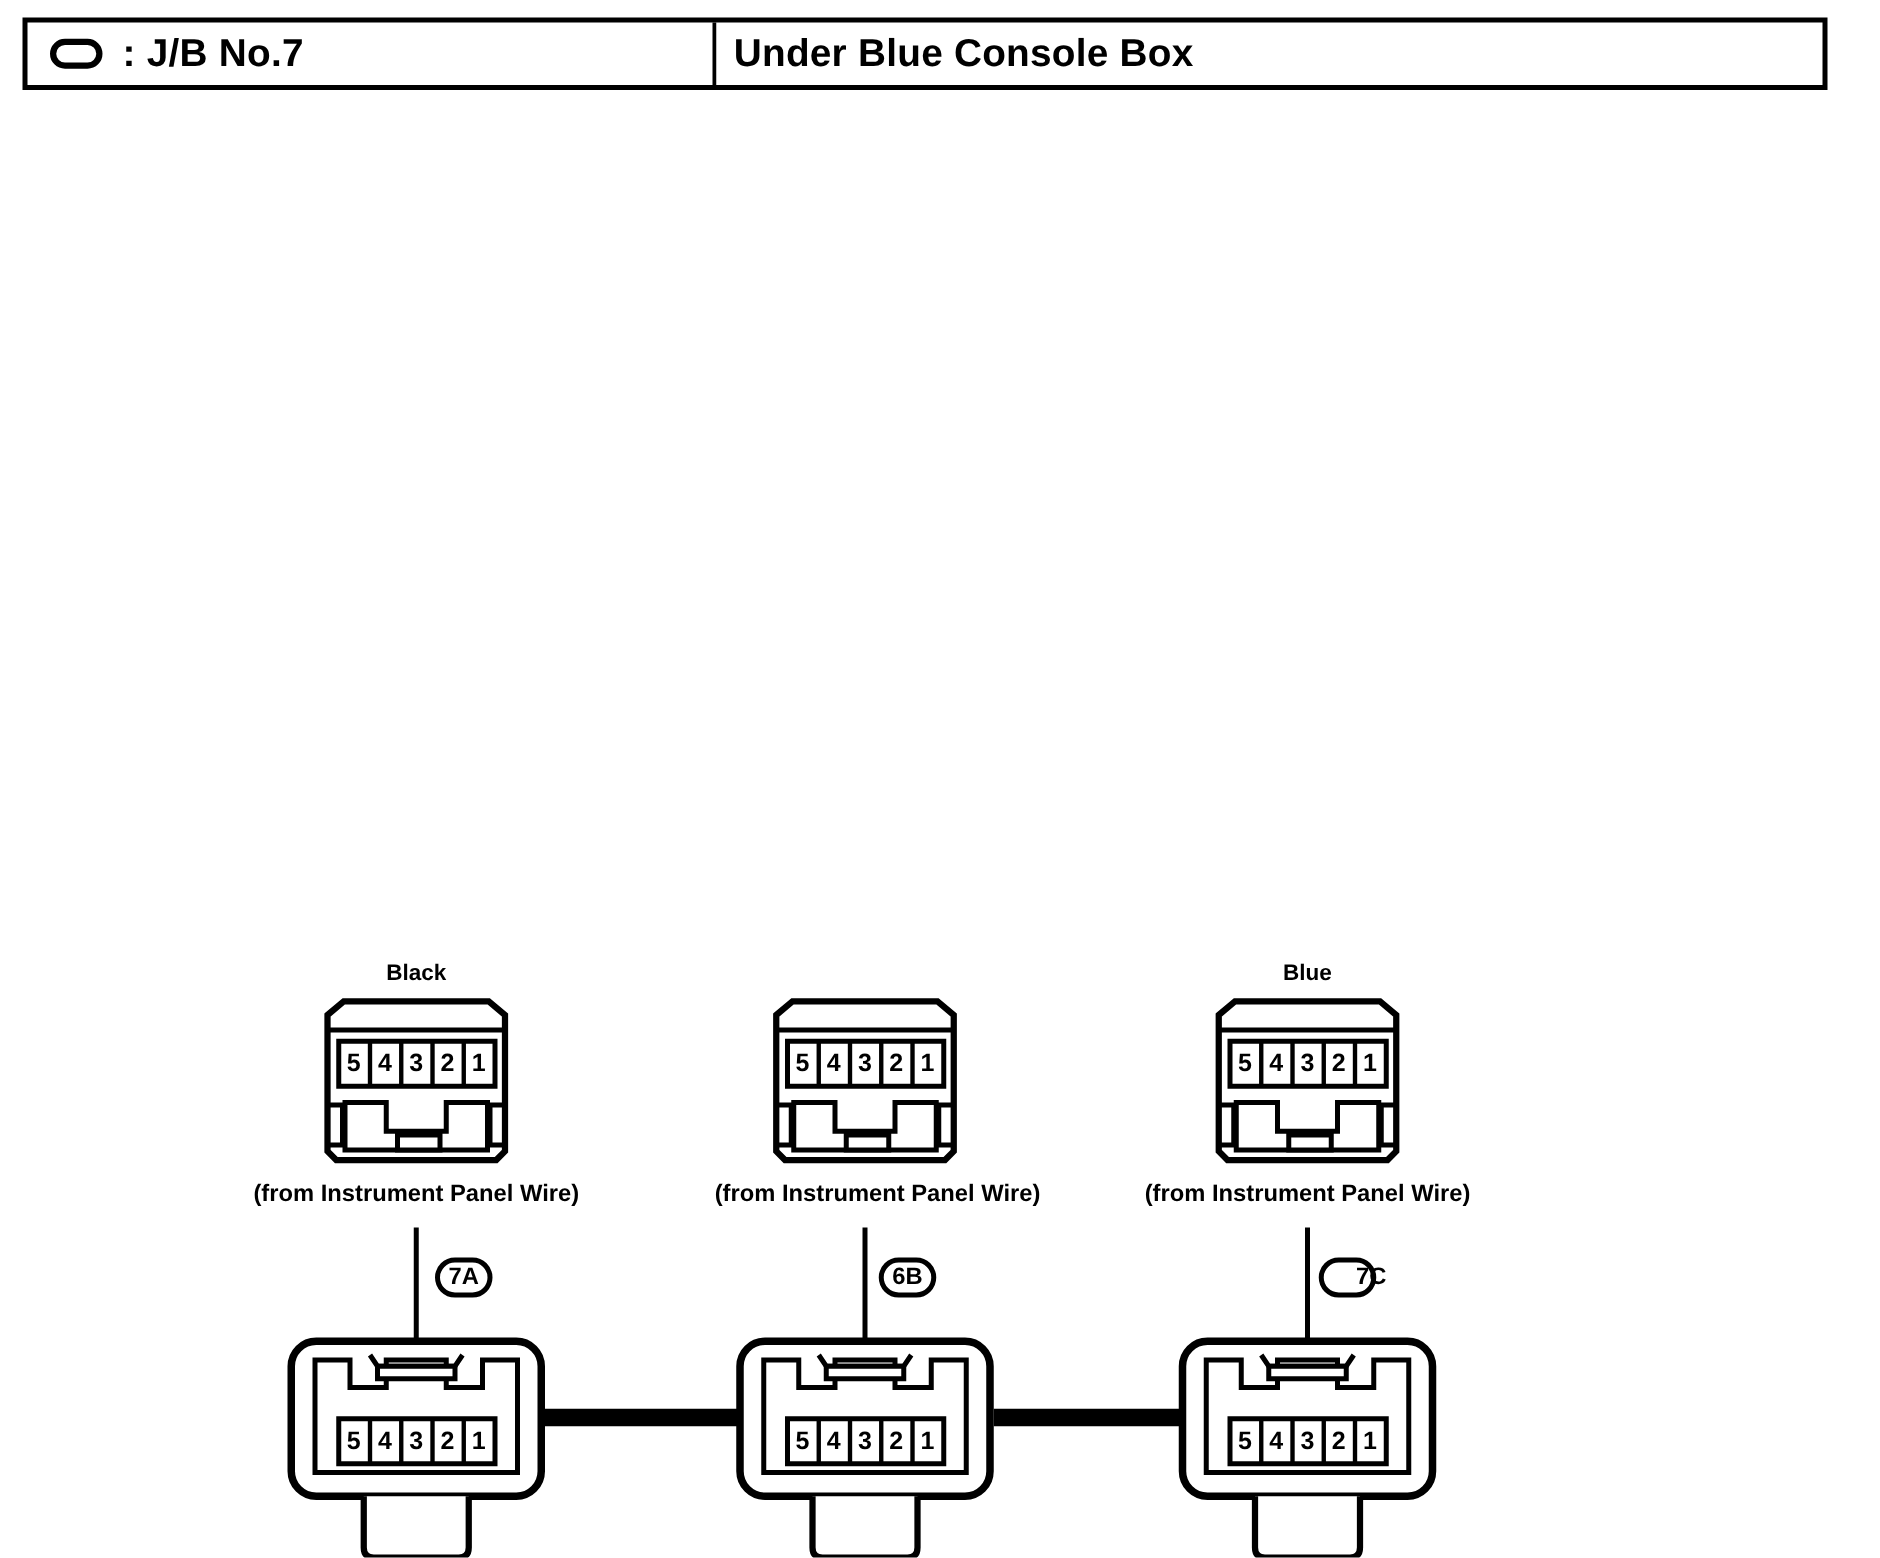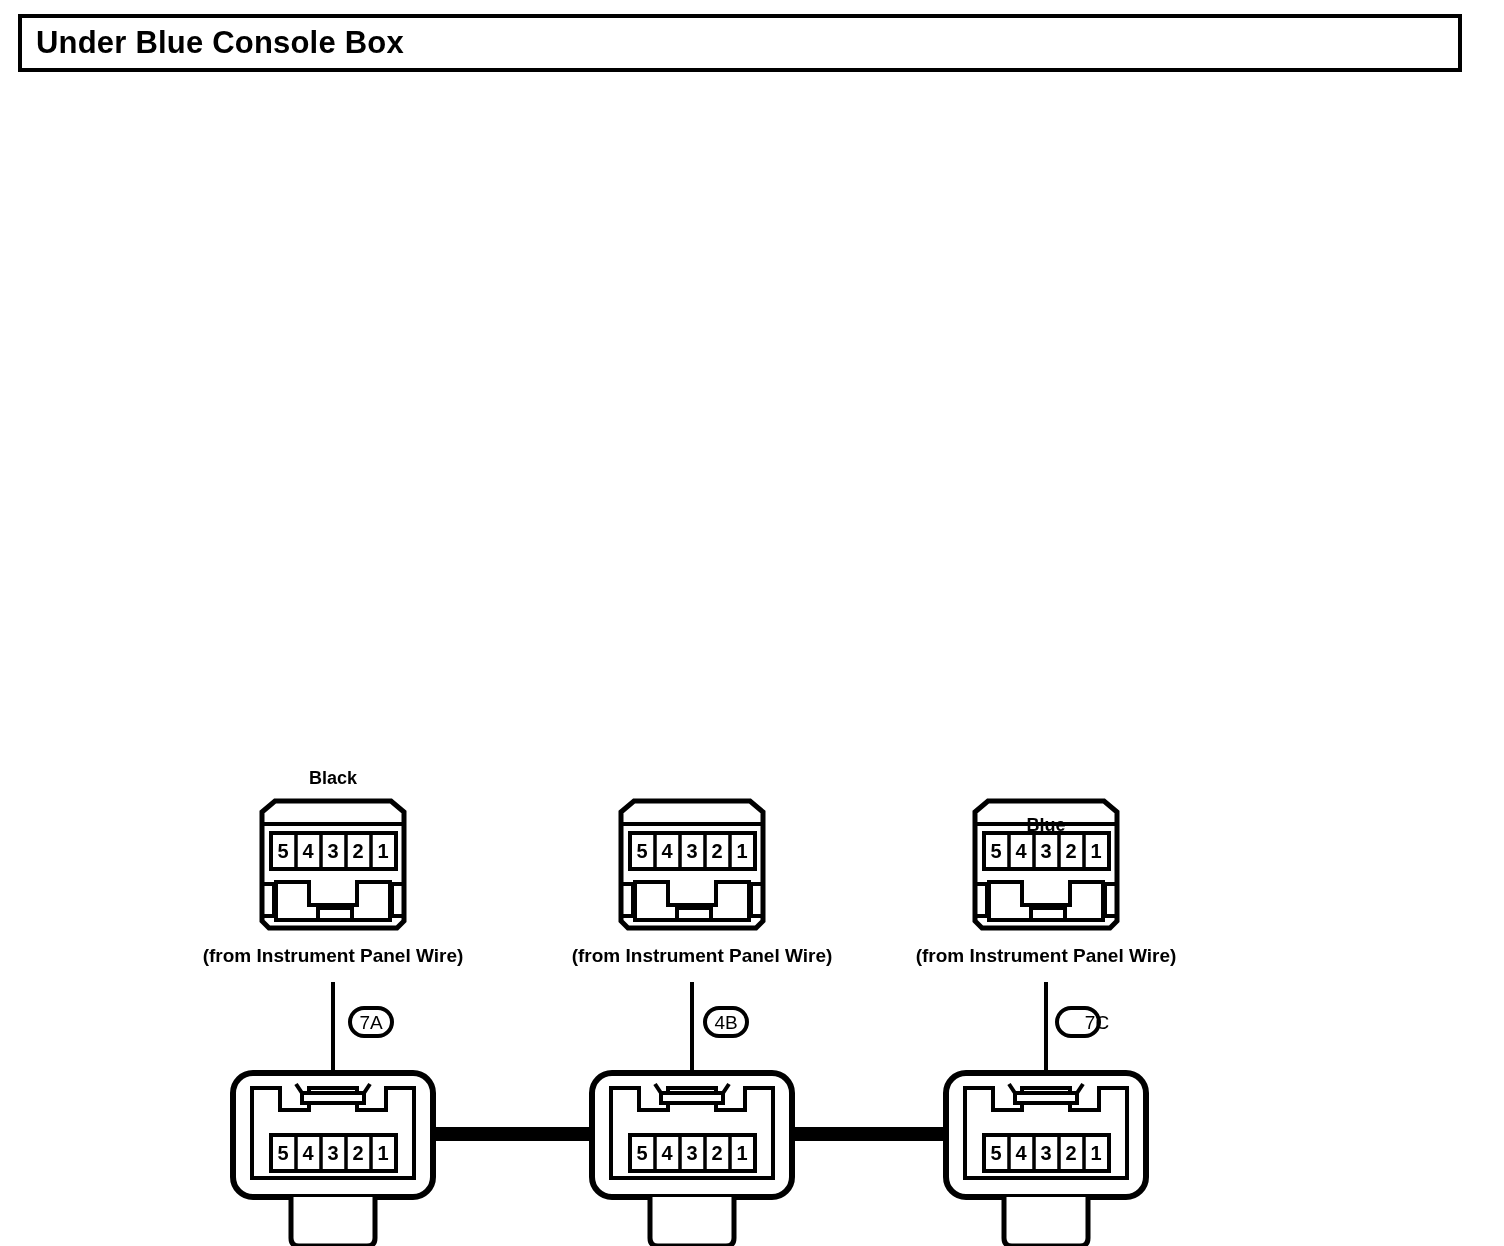--- a/index.html
+++ b/index.html
@@ -90,30 +90,34 @@
     position: absolute;
     font-size: 20px;
     font-weight: bold;
     text-align: center;
     transform: translate(-50%, -50%);
     line-height: 1;
   }
   .badge-txt {
     position: absolute;
     font-size: 19px;
-    font-weight: normal;
+    font-weight: bold;
     text-align: center;
     transform: translate(-50%, -50%);
     line-height: 1;
   }
 </style>
 </head>
 <body>
 
 <div class="header-bar">
+  <div class="header-left">
+    <div class="oval-icon"></div>
+    <span class="header-title">: J/B No.7</span>
+  </div>
   <div class="header-right">
     <span class="header-title">Under Blue Console Box</span>
   </div>
 </div>
 
 <div class="canvas">
 
   <svg width="1504" height="1246" viewBox="0 0 1504 1246" style="position:absolute;left:0;top:0;">
 
     <g fill="none" stroke="#000">
@@ -219,30 +223,30 @@
   <div class="pin-num" style="left:383px;top:851px;">1</div>
 
   <div class="lbl color-label" style="left:692px;top:768px;"></div>
   <div class="lbl source-label" style="left:702px;top:945px;">(from Instrument Panel Wire)</div>
   <div class="pin-num" style="left:642px;top:851px;">5</div>
   <div class="pin-num" style="left:667px;top:851px;">4</div>
   <div class="pin-num" style="left:692px;top:851px;">3</div>
   <div class="pin-num" style="left:717px;top:851px;">2</div>
   <div class="pin-num" style="left:742px;top:851px;">1</div>
 
-  <div class="lbl color-label" style="left:1046px;top:768px;margin-top:47px;">Blue</div>
+  <div class="lbl color-label" style="left:1046px;top:768px;">Blue</div>
   <div class="lbl source-label" style="left:1046px;top:945px;">(from Instrument Panel Wire)</div>
   <div class="pin-num" style="left:996px;top:851px;">5</div>
   <div class="pin-num" style="left:1021px;top:851px;">4</div>
   <div class="pin-num" style="left:1046px;top:851px;">3</div>
   <div class="pin-num" style="left:1071px;top:851px;">2</div>
   <div class="pin-num" style="left:1096px;top:851px;">1</div>
 
   <div class="badge-txt" style="left:371px;top:1022px;">7A</div>
-  <div class="badge-txt" style="left:726px;top:1022px;">4B</div>
+  <div class="badge-txt" style="left:726px;top:1022px;">6B</div>
   <div class="badge-txt" style="left:1078px;top:1022px;margin-left:19px;">7C</div>
 
   <div class="pin-num" style="left:283px;top:1153px;">5</div>
   <div class="pin-num" style="left:308px;top:1153px;">4</div>
   <div class="pin-num" style="left:333px;top:1153px;">3</div>
   <div class="pin-num" style="left:358px;top:1153px;">2</div>
   <div class="pin-num" style="left:383px;top:1153px;">1</div>
 
   <div class="pin-num" style="left:642px;top:1153px;">5</div>
   <div class="pin-num" style="left:667px;top:1153px;">4</div>

